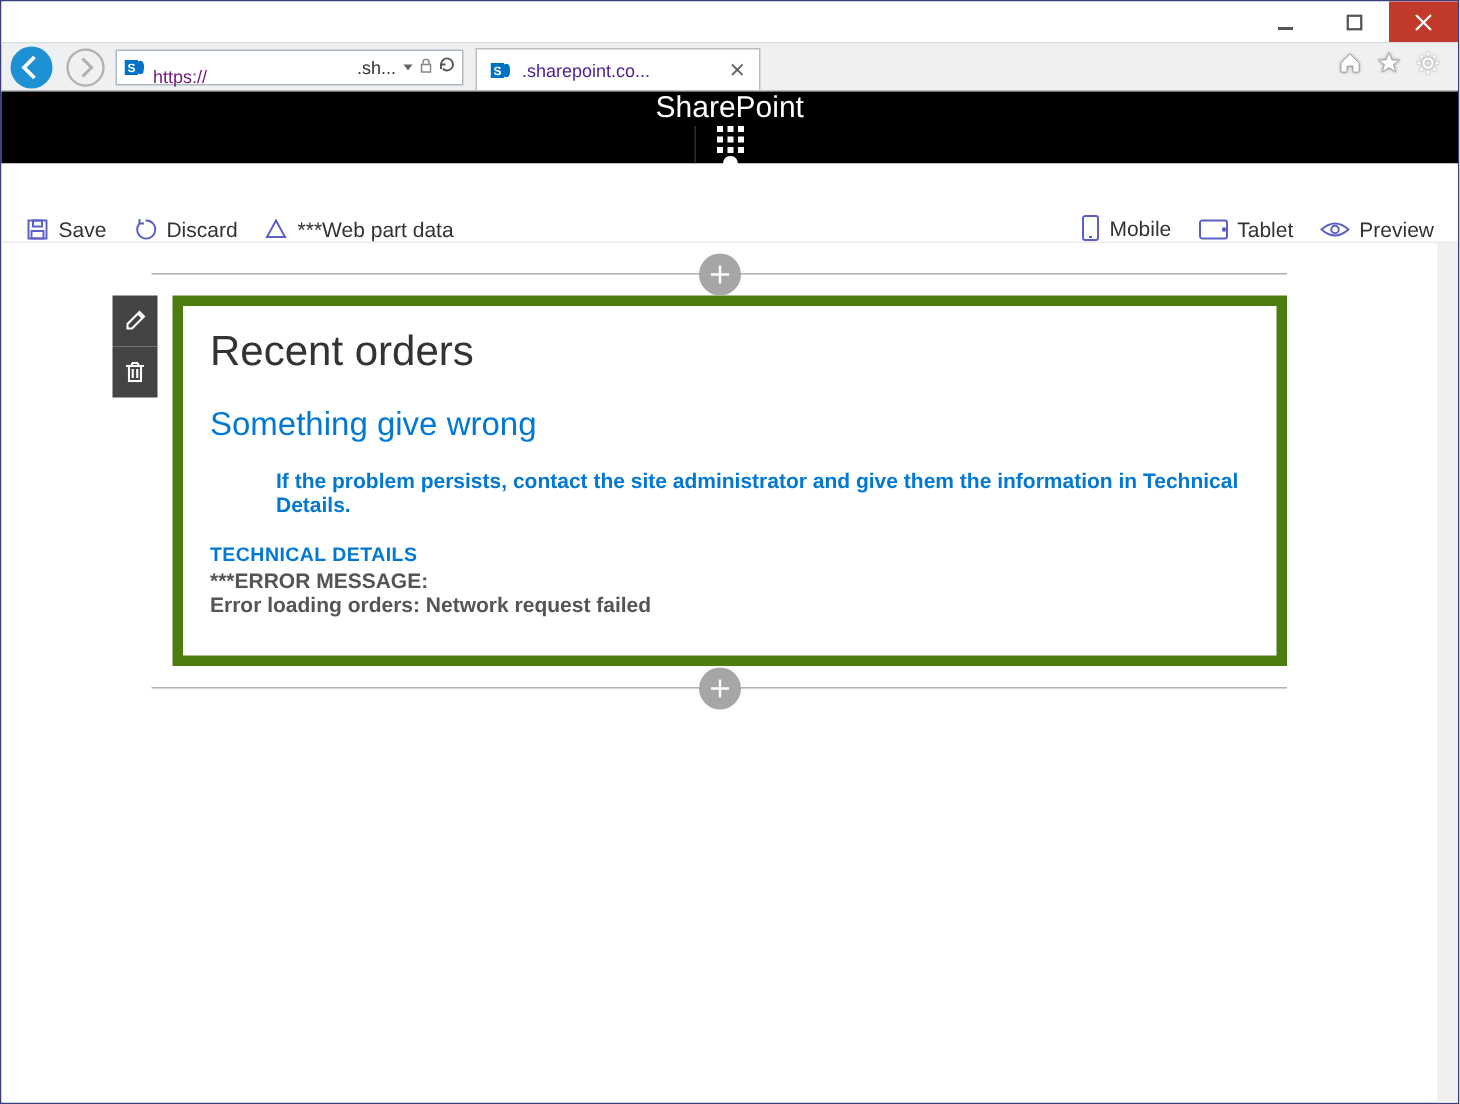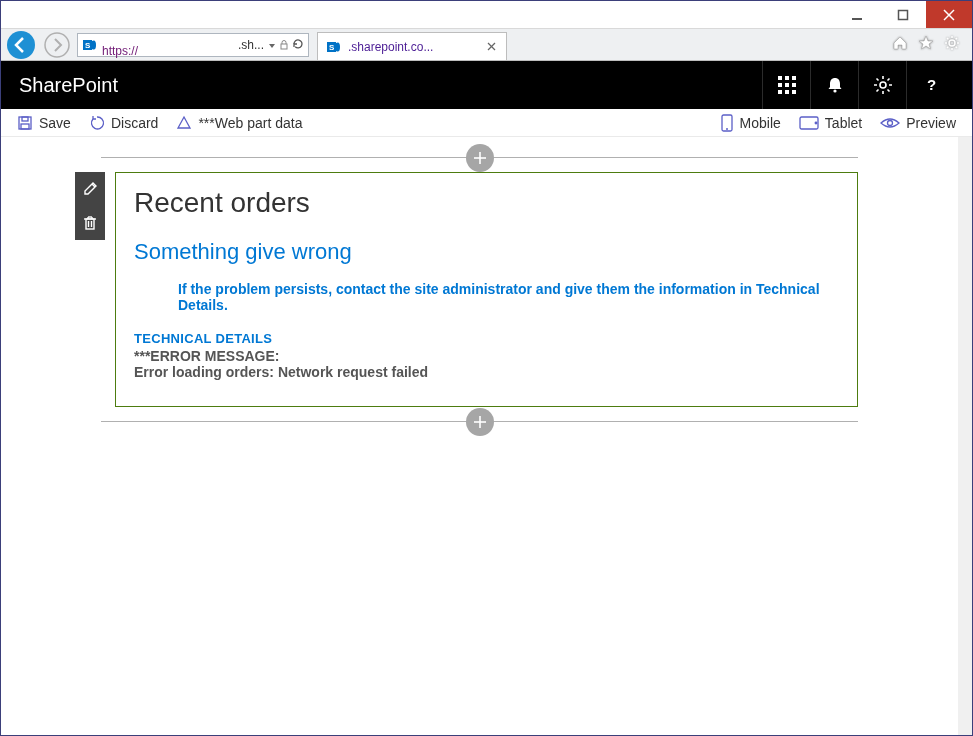--- a/index.html
+++ b/index.html
@@ -20,45 +20,45 @@
   .addr-url { flex: 1; font-size: 12px; color: #701a75; white-space: nowrap; overflow: hidden; margin-top: 12px; }
   .addr-right { display:flex; gap:3px; align-items:center; }
   .tabs { display:flex; align-items:flex-end; height:100%; margin-left:4px; }
   .tab { height:28px; border:1px solid #bdbdbd; border-bottom:none; background:#fff; display:flex; align-items:center; padding:0 8px; gap:6px; font-size:12px; min-width:190px; margin-top:4px;}
   .tab .tab-title { flex:1; white-space:nowrap; overflow:hidden; color:#4c1d95; }
   .tab-close { width:14px; height:14px; display:flex; align-items:center; justify-content:center; }
   .ie-right { margin-left:auto; display:flex; gap:10px; padding-right:8px; }
   .ie-right svg { fill:#fff; filter: drop-shadow(0 0 1px #888);}
 
   
-  .suite-bar { height: 48px; background: #000; color: #fff; display:flex; align-items:center; padding:0 18px; }
+  .suite-bar { height: 48px; background: #000; color: #fff; display:flex; align-items:center; padding:0 18px;flex-direction:column; }
   .suite-title { font-size: 20px; font-weight:400; }
   .suite-spacer { flex:1; }
   .suite-btn { width:48px; height:48px; display:flex; align-items:center; justify-content:center; border-left:1px solid #2b2b2b; }
   .suite-btn:first-of-type { border-left:none;}
   .suite-user { display:flex; align-items:center; gap:10px; padding-left:16px; font-size:14px;}
   .avatar { width:32px; height:32px; border-radius:50%; overflow:hidden; }
 
   
-  .cmd-bar { height:28px; border-bottom:1px solid #eaeaea; display:flex; align-items:center; padding:0 16px; gap:18px; background:#fff; }
+  .cmd-bar { height:53px; border-bottom:1px solid #eaeaea; display:flex; align-items:flex-end; padding:0 16px; gap:18px; background:#fff; }
   .cmd-btn { display:flex; align-items:center; gap:6px; font-size:14px; color:#333; cursor:pointer; }
   .cmd-btn svg { stroke:#5b5fc7; fill:none; }
   .cmd-spacer { flex:1; }
 
   
   .canvas { padding: 20px 14px 0 14px; }
   .section-line { border-top:1px solid #b0b0b0; position:relative; margin:0 86px 0 86px; }
   .add-circle { width:28px; height:28px; border-radius:50%; background:#a6a6a6; position:absolute; left:50%; transform:translate(-50%,-50%); display:flex; align-items:center; justify-content:center; }
   .add-circle svg { stroke:#fff; }
 
   .webpart-row { display:flex; margin:14px 86px 14px 60px; }
   .wp-tools { width:30px; display:flex; flex-direction:column; gap:0; }
   .wp-tool { width:30px; height:34px; background:#444; display:flex; align-items:center; justify-content:center; }
   .wp-tool svg { stroke:#fff; fill:none; }
-  .wp-body { flex:1; border:1px solid #4d7c0f; padding:14px 18px 26px 18px; margin-left:10px; }
+  .wp-body { flex:1; border:7px solid #4d7c0f; padding:14px 18px 26px 18px; margin-left:10px; }
   .wp-title { font-size:28px; font-weight:300; color:#333; margin-bottom:20px; }
   .err-head { font-size:22px; color:#0078d4; margin-bottom:16px; }
   .err-sub { font-size:14px; font-weight:600; color:#0078d4; margin-bottom:18px;padding-left:44px; }
   .err-tech { font-size:13px; font-weight:600; color:#0078d4; letter-spacing:.3px; margin-bottom:2px; }
   .err-label { font-size:14px; font-weight:600; color:#555; }
   .err-msg { font-size:14px; font-weight:600; color:#555; }
 
   
   .outer { border:1px solid #3b3f7a; width:973px; height:736px; display:flex; flex-direction:column; }
   .content-scroll { flex:1; background:#fff; overflow:hidden; border-right:14px solid #f0f0f0; position:relative; }

